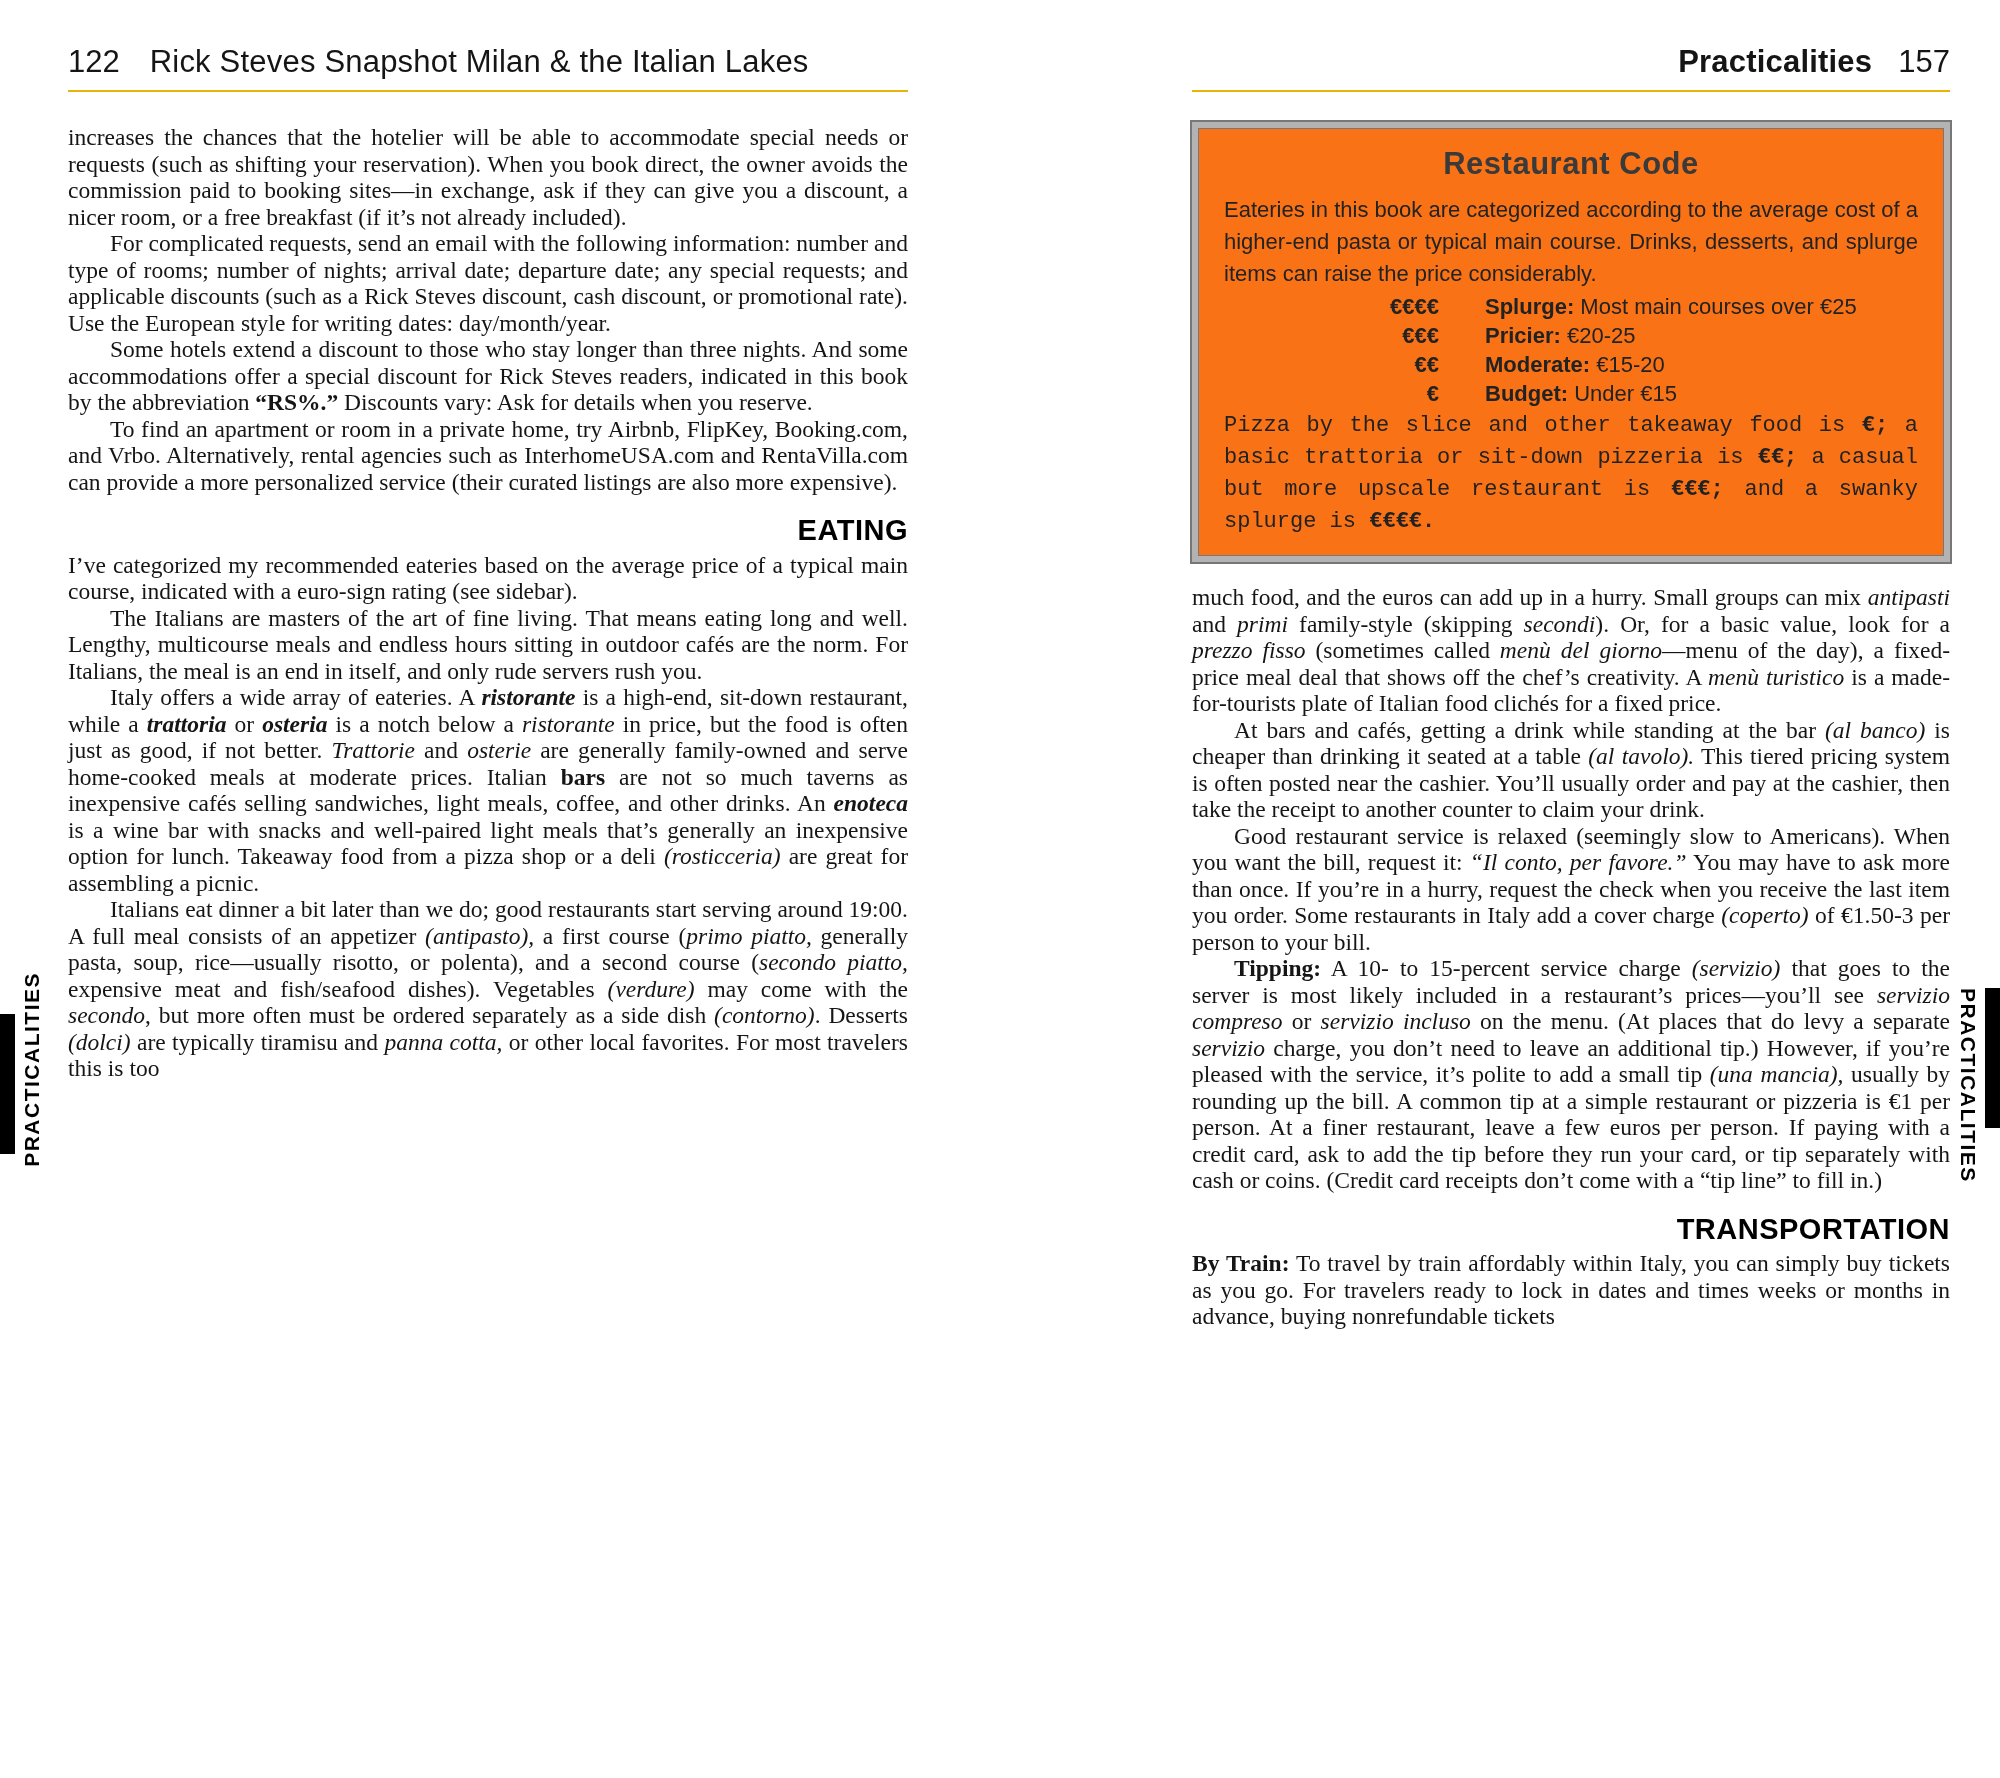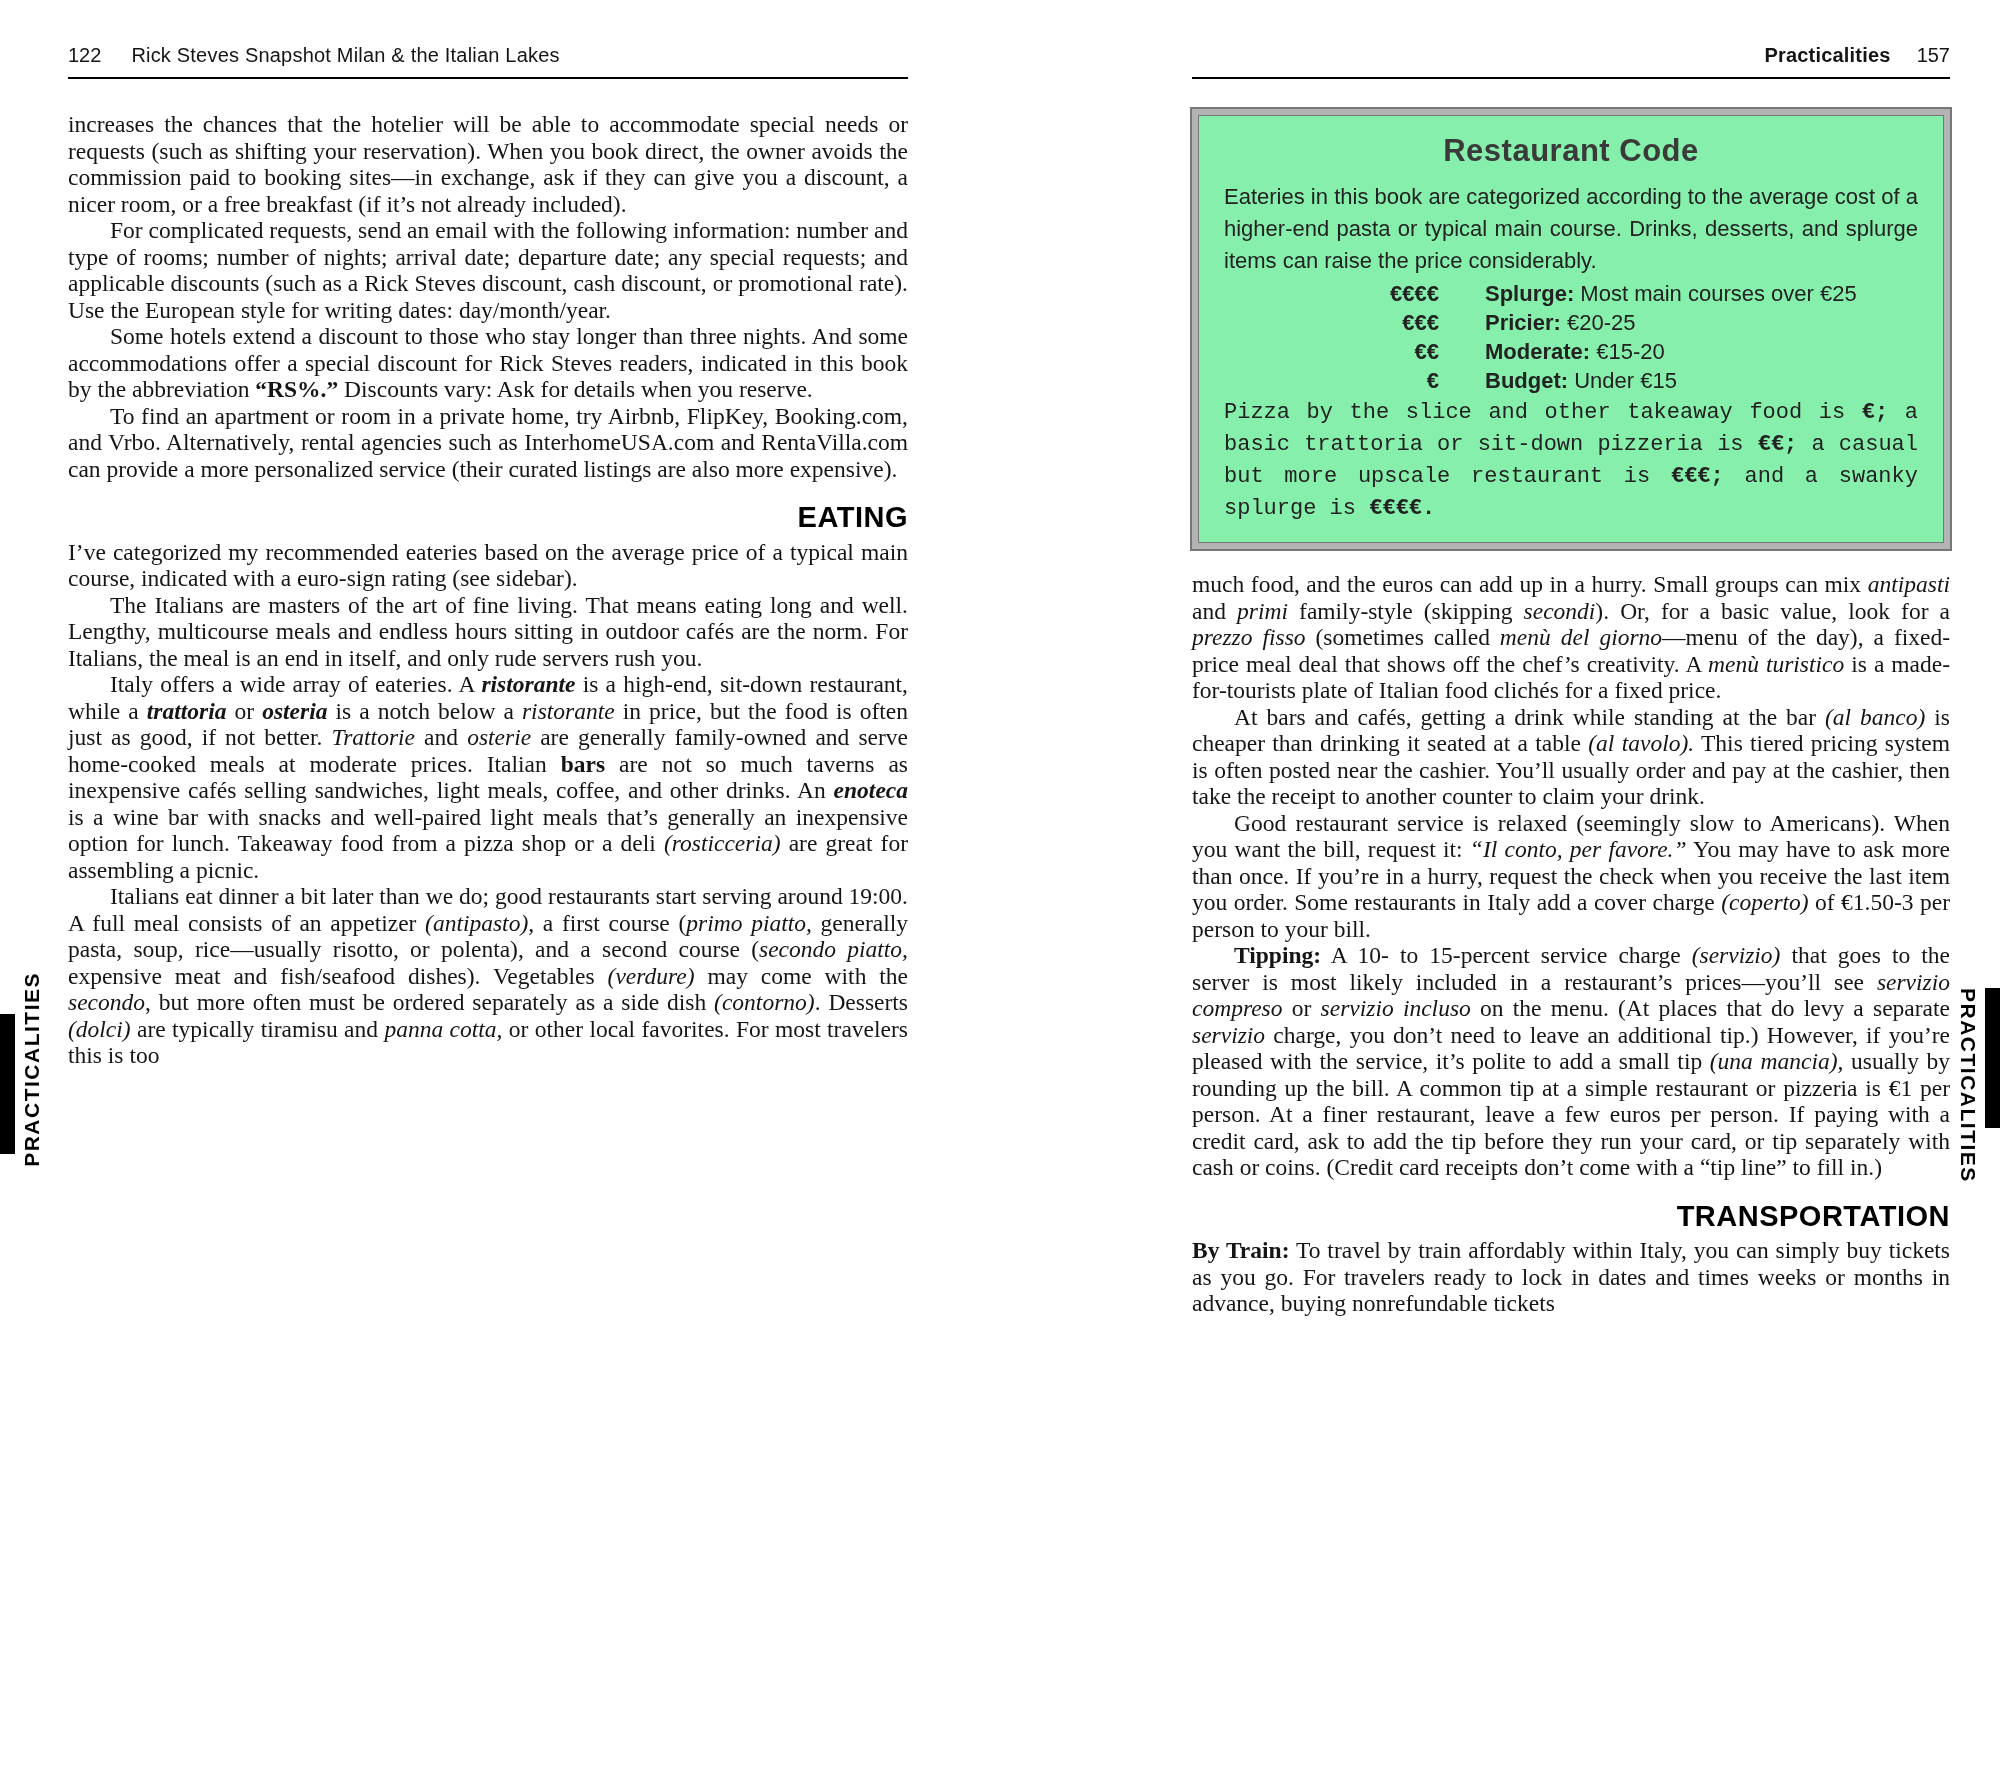--- a/index.html
+++ b/index.html
@@ -13,22 +13,22 @@
   }
 
   
   .page{position:absolute;top:44px;}
   .page-left{left:68px;width:840px;}
   .page-right{left:1192px;width:758px;}
 
   .page-header{
     display:flex;align-items:flex-end;
     font-family:"Liberation Sans", sans-serif;
-    font-size:20px;
-    border-bottom:2px solid #000000;
+    font-size:31px;
+    border-bottom:2px solid #eab308;
     padding-bottom:10px;
   }
   .page-header.left{justify-content:flex-start;gap:30px;}
   .page-header.right{justify-content:flex-end;gap:26px;}
   .running-title{letter-spacing:0.2px;}
   .running-title.bold{font-weight:bold;}
 
   
   .body-copy{
     margin-top:32px;
@@ -55,21 +55,21 @@
   }
 
   
   .restaurant-box{
     margin-top:30px;
     border:6px solid #b3b3b3;
     box-shadow:0 0 0 2px #777777, inset 0 0 0 1px #777777;
     padding:14px 26px 18px 26px;
     font-family:"Liberation Sans", sans-serif;
     color:#222;
-    background:#86efac;
+    background:#f97316;
   }
   .box-title{
     text-align:center;
     font-size:31px;
     font-weight:bold;
     color:#3a3a3a;
     letter-spacing:0.5px;
     margin:4px 0 12px 0;
   }
   .box-text{

